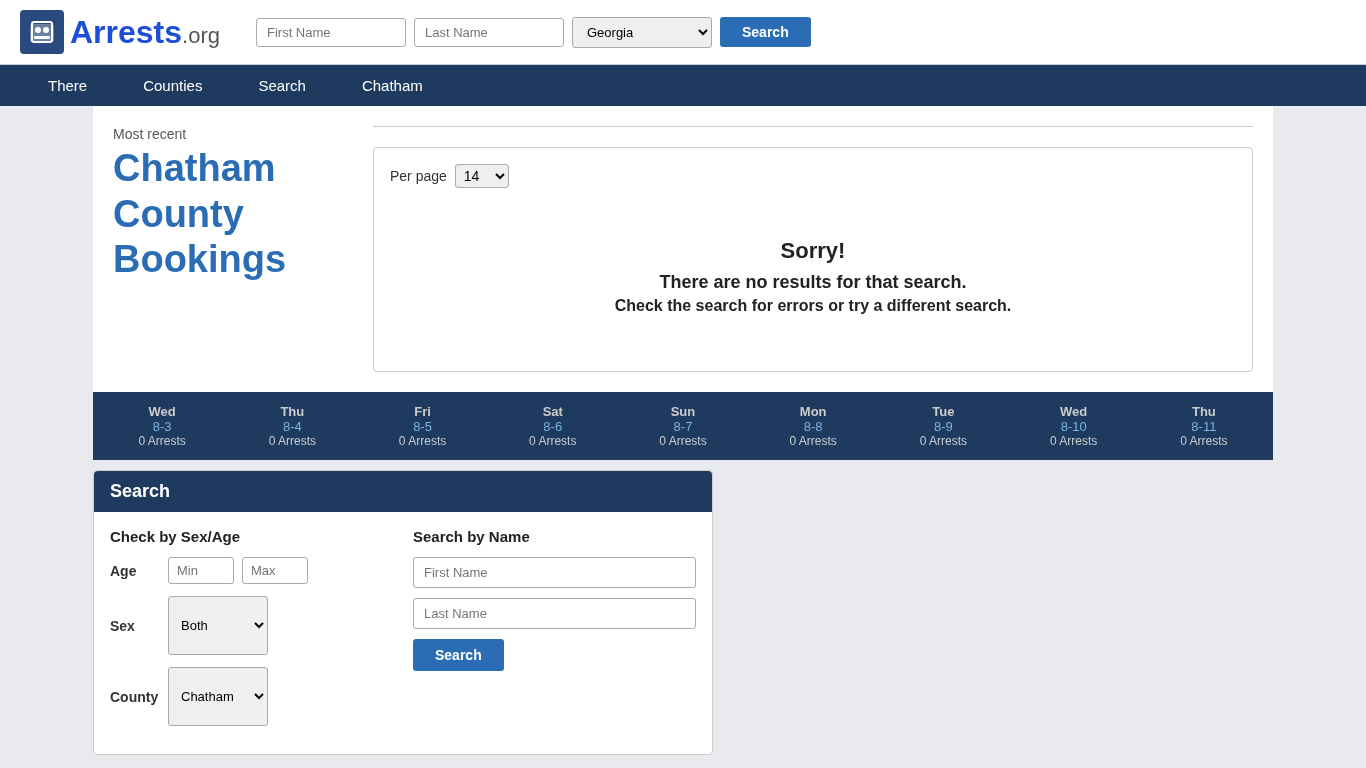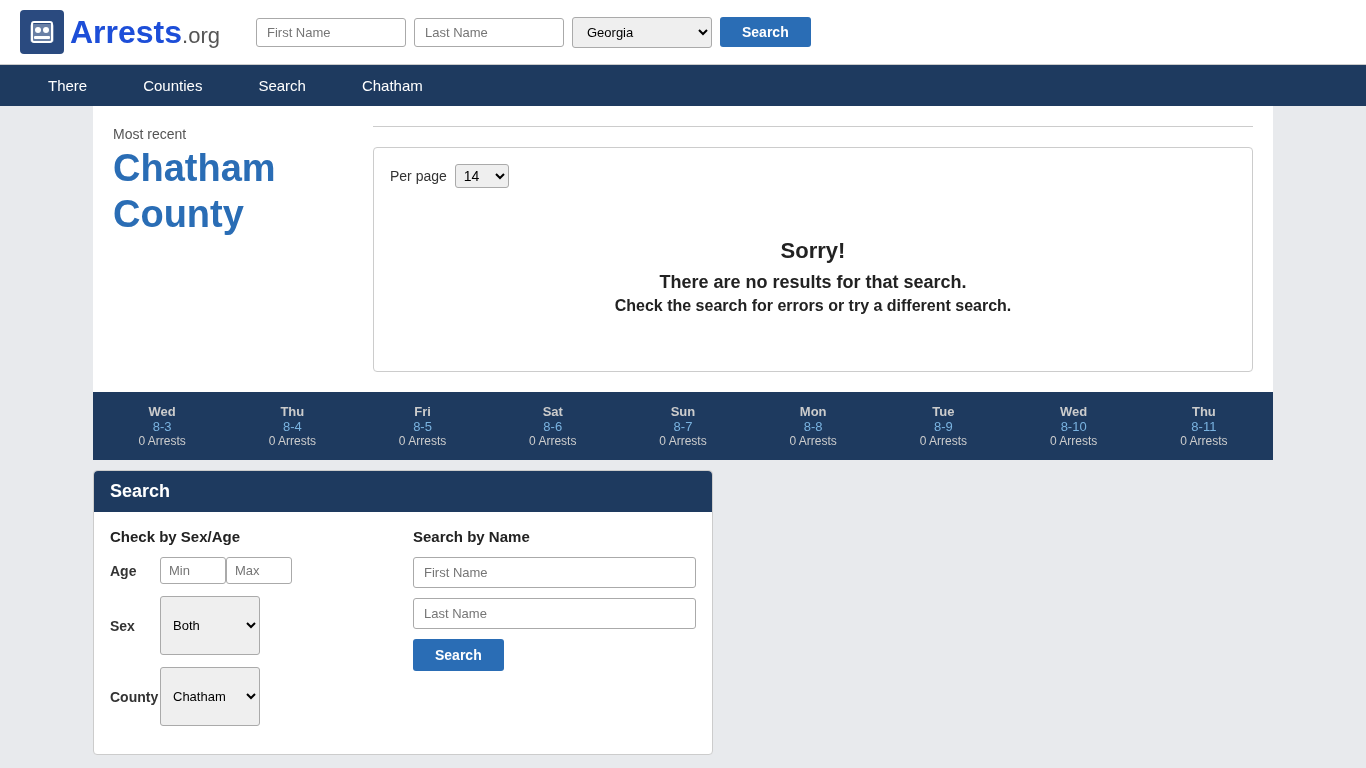--- a/index.html
+++ b/index.html
@@ -218,21 +218,21 @@
     }
     .browse-section h4, .name-section h4 {
       font-size: 15px;
       font-weight: bold;
       color: #222;
       margin-bottom: 12px;
     }
     .form-row {
       display: flex;
       align-items: center;
-      gap: 0;
+      gap: 8px;
       margin-bottom: 12px;
     }
     .form-row label {
       font-size: 14px;
       color: #333;
       width: 50px;
       font-weight: bold;
     }
     .form-row input[type="text"] {
       border: 1px solid #aaa;
@@ -342,20 +342,21 @@
   </nav>
 
   <div style="background:#e8eaed; padding: 0 20px 20px 20px;">
     <div style="background:#fff; max-width:1180px; margin: 0 auto; padding: 20px 20px 0 20px;">
       <div class="content-flex">
         <div class="left-content">
           <p class="most-recent-label">Most recent</p>
           <div class="county-title">
             <div>Chatham</div>
             <div>County</div>
+            <div>Bookings</div>
           </div>
         </div>
         <div class="right-content">
           <hr class="divider-line">
 
           <div class="results-box">
             <div class="per-page-row">
               <span>Per page</span>
               <select>
                 <option>14</option>

